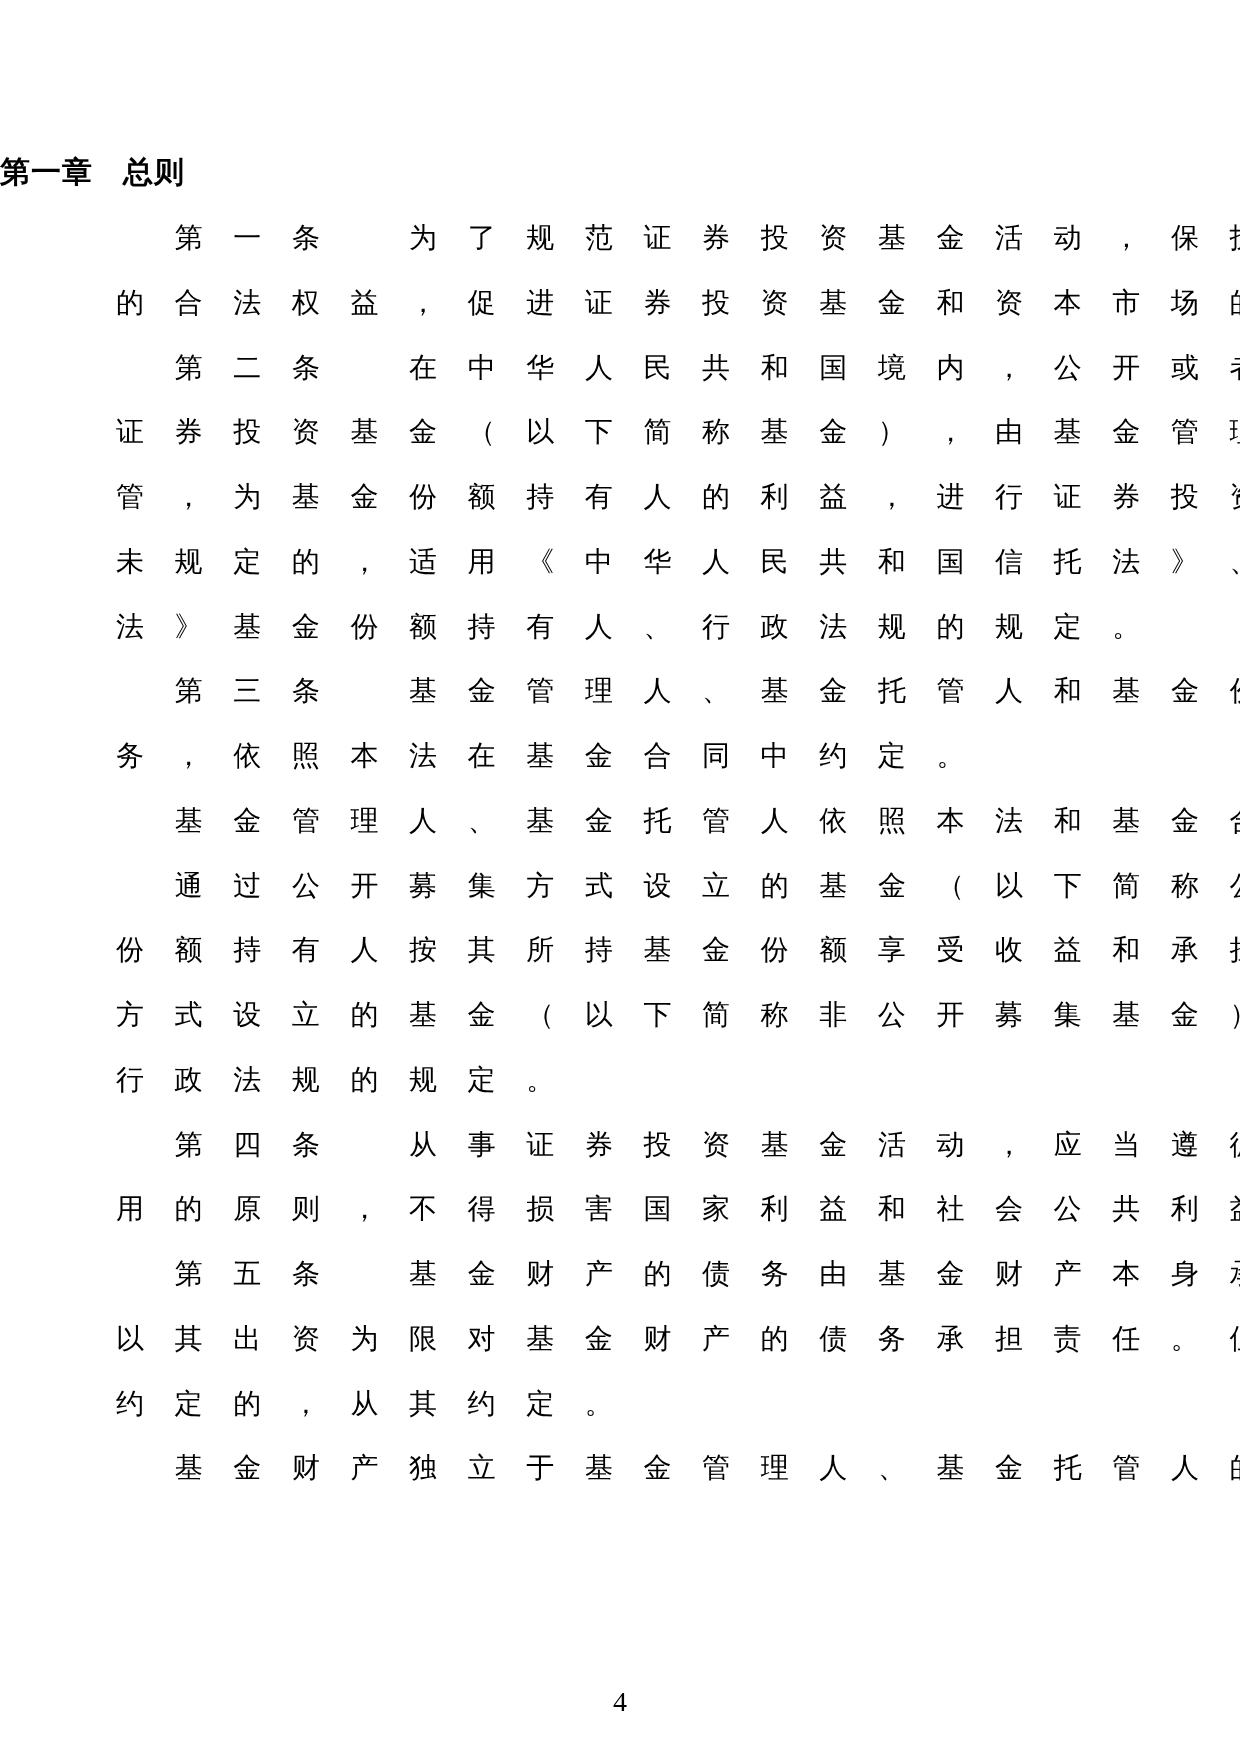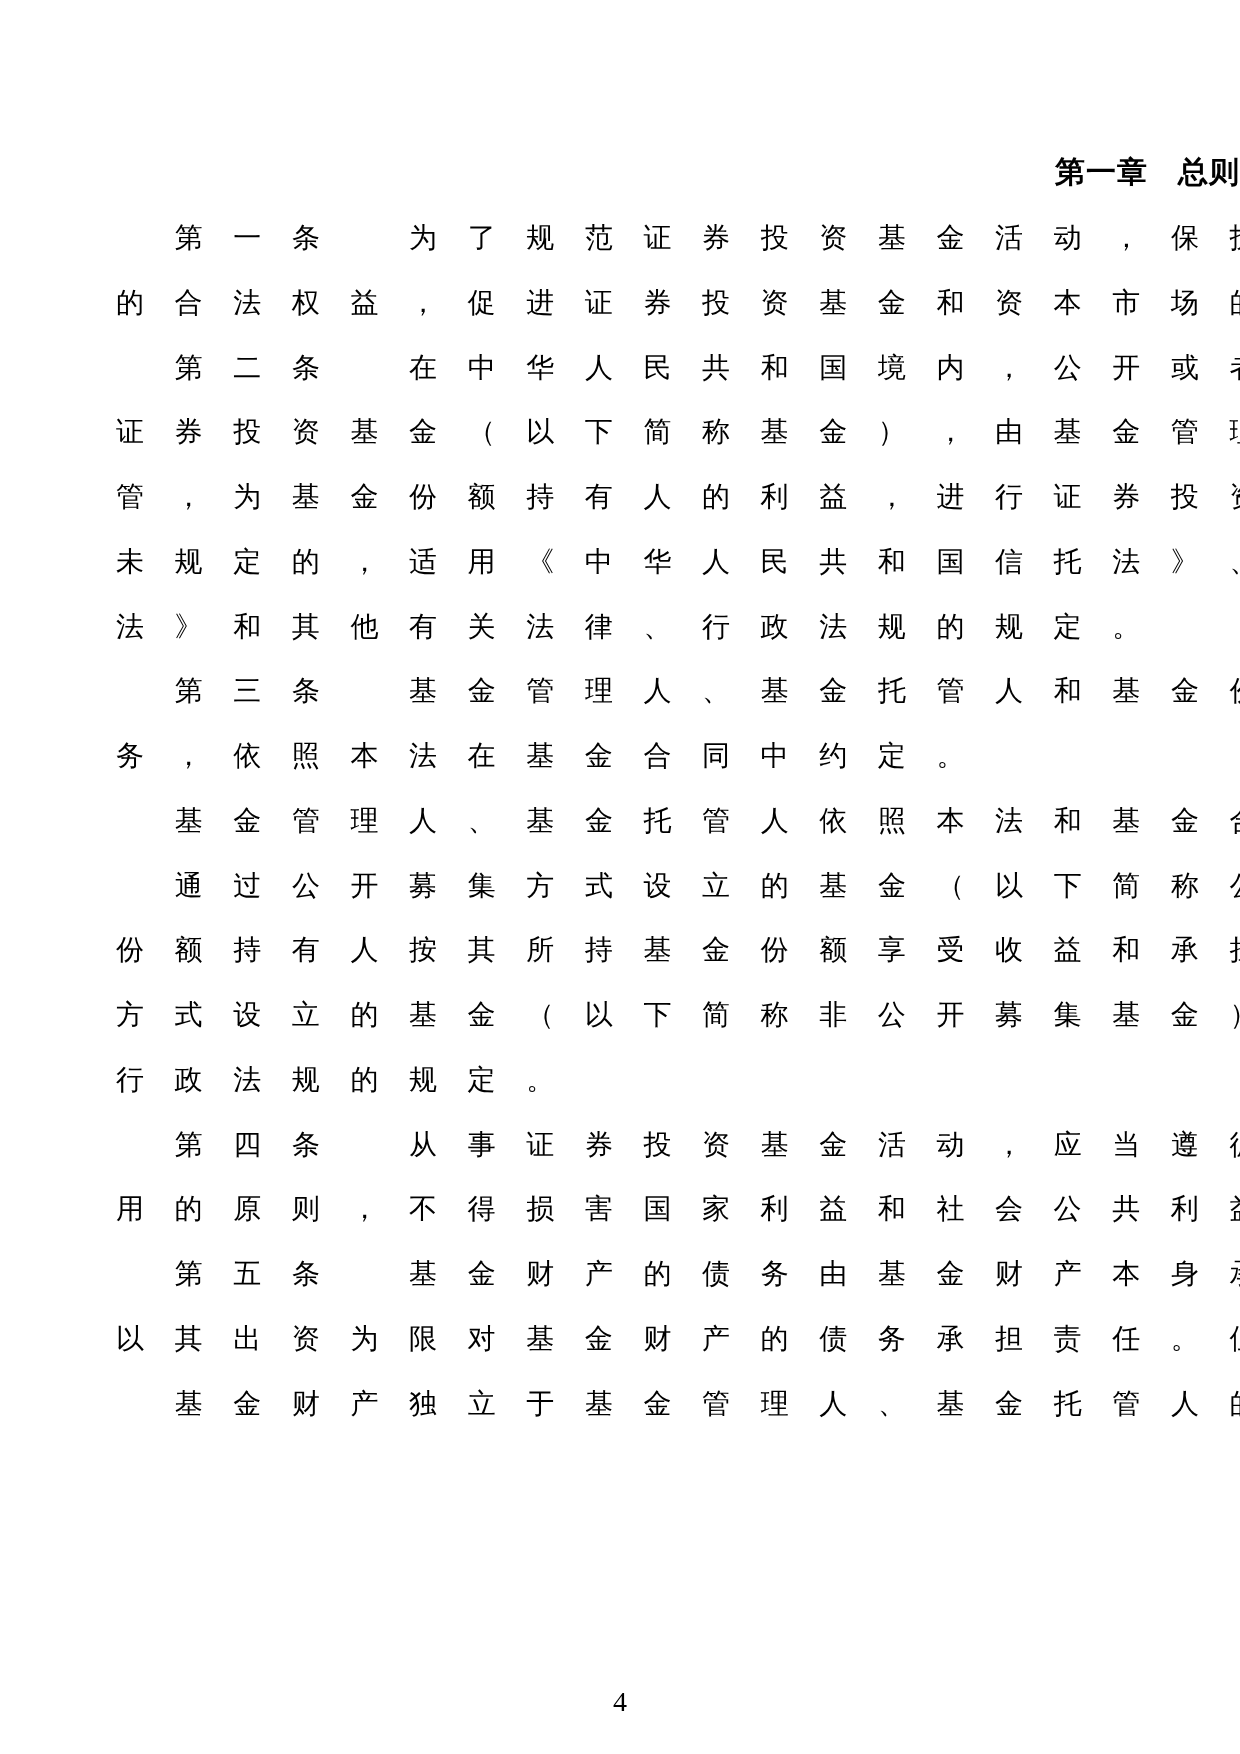--- a/index.html
+++ b/index.html
@@ -20,21 +20,21 @@
       left: 0; top: 0;
       width: 1240px;
       height: 1754px;
       background: #ffffff;
     }
     .chapter-title {
       position: absolute;
       left: 0;
       width: 1240px;
       top: 152px;
-      text-align: right;
+      text-align: left;
       font-family: Liberation Serif, serif;
       font-weight: bold;
       font-size: 30px;
       line-height: 40px;
       letter-spacing: 1px;
     }
     .chapter-title .gap { display: inline-block; width: 30px; }
     .body-text {
       position: absolute;
       left: 116px;
@@ -69,29 +69,30 @@
     <span>第一章</span><span class="gap"></span><span>总则</span>
   </div>
 
   <div class="body-text">
     <div class="line indent">第一条　为了规范证券投资基金活动，保护投资人及相关当事人</div>
     <div class="line">的合法权益，促进证券投资基金和资本市场的健康发展，制定本法。</div>
     <div class="line indent">第二条　在中华人民共和国境内，公开或者非公开募集资金设立</div>
     <div class="line">证券投资基金（以下简称基金），由基金管理人管理，基金托管人托</div>
     <div class="line">管，为基金份额持有人的利益，进行证券投资活动，适用本法；本法</div>
     <div class="line">未规定的，适用《中华人民共和国信托法》、《中华人民共和国证券</div>
-    <div class="line">法》和其他有关法律、行政法规的规定。</div>
+    <div class="line">法》基金份额持有人、行政法规的规定。</div>
     <div class="line indent">第三条　基金管理人、基金托管人和基金份额持有人的权利、义</div>
     <div class="line">务，依照本法在基金合同中约定。</div>
     <div class="line indent">基金管理人、基金托管人依照本法和基金合同的约定，履行受托</div>
     <div class="line indent">通过公开募集方式设立的基金（以下简称公开募集基金）的基金</div>
     <div class="line">份额持有人按其所持基金份额享受收益和承担风险，通过非公开募集</div>
     <div class="line">方式设立的基金（以下简称非公开募集基金）的收益分配和风险承担</div>
     <div class="line">行政法规的规定。</div>
     <div class="line indent">第四条　从事证券投资基金活动，应当遵循自愿、公平、诚实信</div>
     <div class="line">用的原则，不得损害国家利益和社会公共利益。</div>
     <div class="line indent">第五条　基金财产的债务由基金财产本身承担，基金份额持有人</div>
     <div class="line">以其出资为限对基金财产的债务承担责任。但基金合同依照本法另有</div>
+    <div class="line">约定的，从其约定。</div>
     <div class="line indent">基金财产独立于基金管理人、基金托管人的固有财产。基金管理</div>
   </div>
 
   <div class="page-number">4</div>
 </div>
 
 </body></html>

